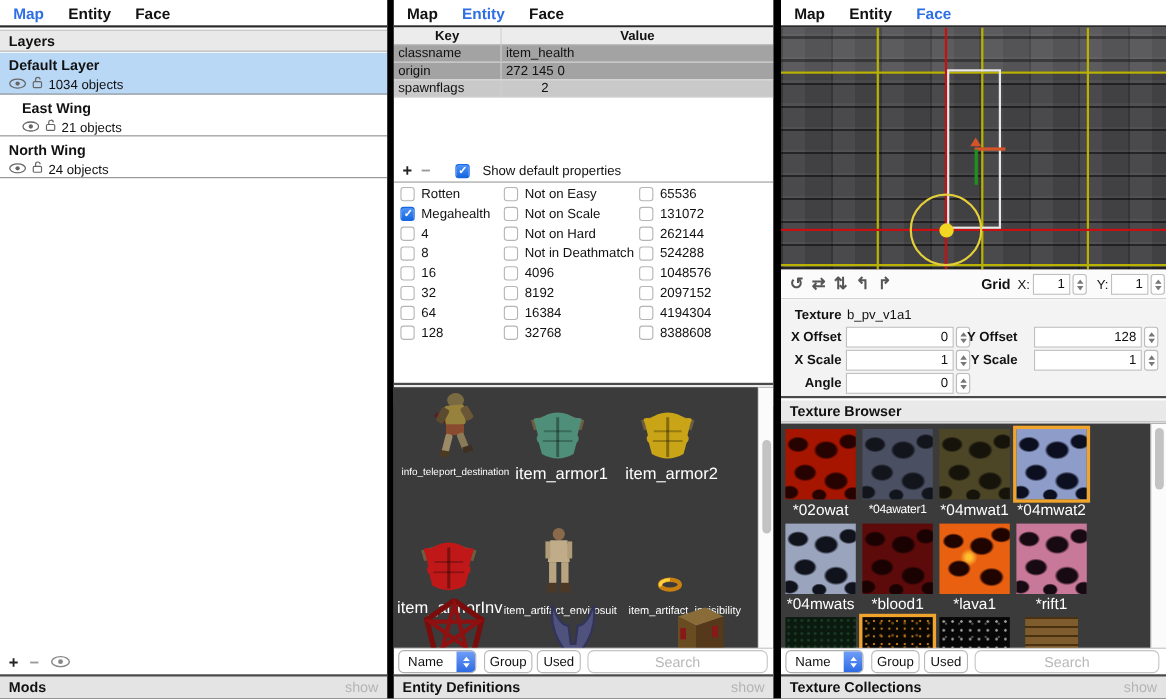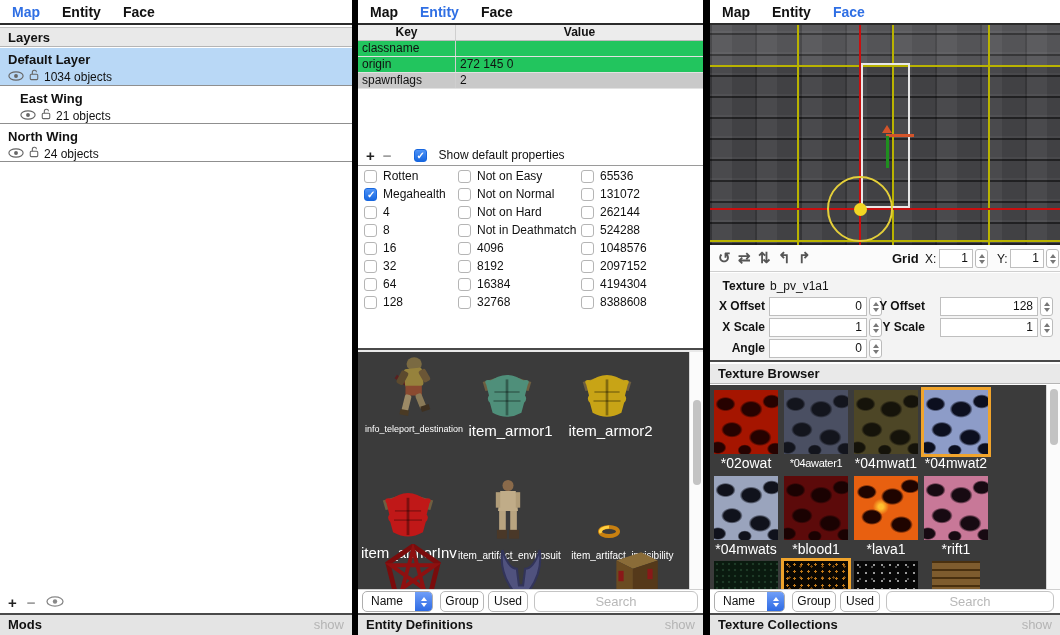--- a/index.html
+++ b/index.html
@@ -35,22 +35,22 @@
   .left-footer { position:absolute; top:594px; left:8px; display:flex; align-items:center; gap:10px; }
   .plus { font-weight:bold; font-size:15px; color:#222; }
   .minus { font-weight:bold; font-size:15px; color:#9a9a9a; }
 
   
   .kvtable { position:absolute; top:25px; left:0; right:0; }
   .kvhead { display:flex; background:#ececec; border-bottom:1px solid #bdbdbd; height:16px; font-weight:bold; font-size:12px; }
   .kvhead .kcol, .kvrow .kcol { width:98px; border-right:1px solid #cfcfcf; }
   .kvhead span { text-align:center; line-height:15px; }
   .kvhead .vcol, .kvrow .vcol { flex:1; }
-  .kvrow { display:flex; height:16px; font-size:12px; line-height:15px; border-bottom:1px solid #e2e2e2; background:#22c55e; }
-  .kvrow.selected { background:#c9c9c9; }
+  .kvrow { display:flex; height:16px; font-size:12px; line-height:15px; border-bottom:1px solid #e2e2e2; background:#a3a3a3; }
+  .kvrow.selected { background:#c9c9c9;gap:32px; }
   .kvrow .kcol { padding-left:4px; }
   .kvrow .vcol { padding-left:4px; }
 
   
   .cb { width:13px; height:13px; border:1px solid #b5b5b5; border-radius:3px; background:#fff; display:inline-block; position:relative; flex:none; }
   .cb.checked { background:linear-gradient(#4f94f7,#1767e0); border-color:#1767e0; }
   .cb.checked::after { content:"✓"; color:#fff; font-size:10px; font-weight:bold; position:absolute; left:2px; top:0px; line-height:11px; }
   .flagcol { position:absolute; }
   .flagitem { display:flex; align-items:center; gap:6px; height:18px; font-size:12px; }
   .defprops { position:absolute; top:147px; left:8px; display:flex; align-items:center; gap:8px; height:16px; }
@@ -224,20 +224,21 @@
       <span class="tab">Face</span>
     </div>
 
     <div class="kvtable">
       <div class="kvhead">
         <span class="kcol">Key</span>
         <span class="vcol">Value</span>
       </div>
       <div class="kvrow">
         <span class="kcol">classname</span>
+        <span class="vcol">item_health</span>
       </div>
       <div class="kvrow">
         <span class="kcol">origin</span>
         <span class="vcol">272 145 0</span>
       </div>
       <div class="kvrow selected">
         <span class="kcol">spawnflags</span>
         <span class="vcol">2</span>
       </div>
     </div>
@@ -284,21 +285,21 @@
           <span>128</span>
         </div>
     </div>
     <div class="flagcol" style="top:167px; left:100px; width:122px;">
       <div class="flagitem">
           <span class="cb"></span>
           <span>Not on Easy</span>
         </div>
       <div class="flagitem">
           <span class="cb"></span>
-          <span>Not on Normal</span>
+          <span>Not on Scale</span>
         </div>
       <div class="flagitem">
           <span class="cb"></span>
           <span>Not on Hard</span>
         </div>
       <div class="flagitem">
           <span class="cb"></span>
           <span>Not in Deathmatch</span>
         </div>
       <div class="flagitem">

